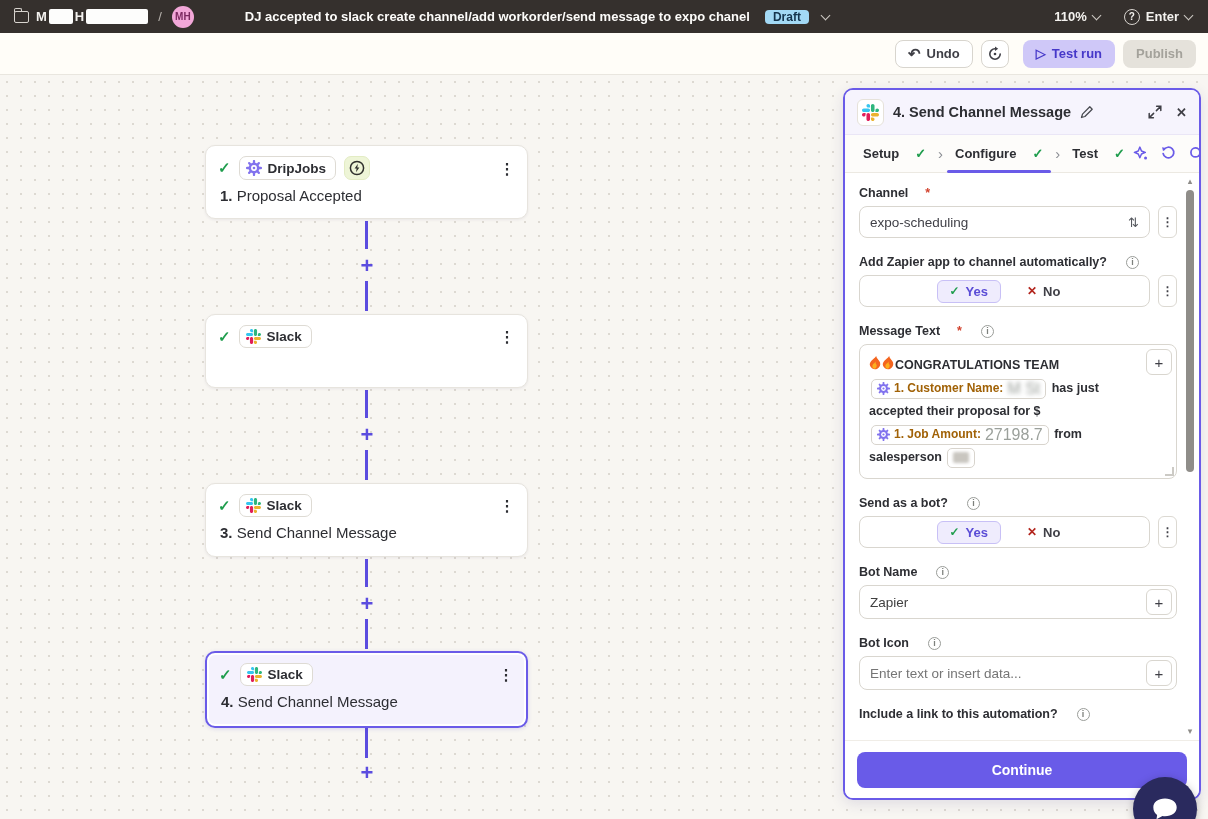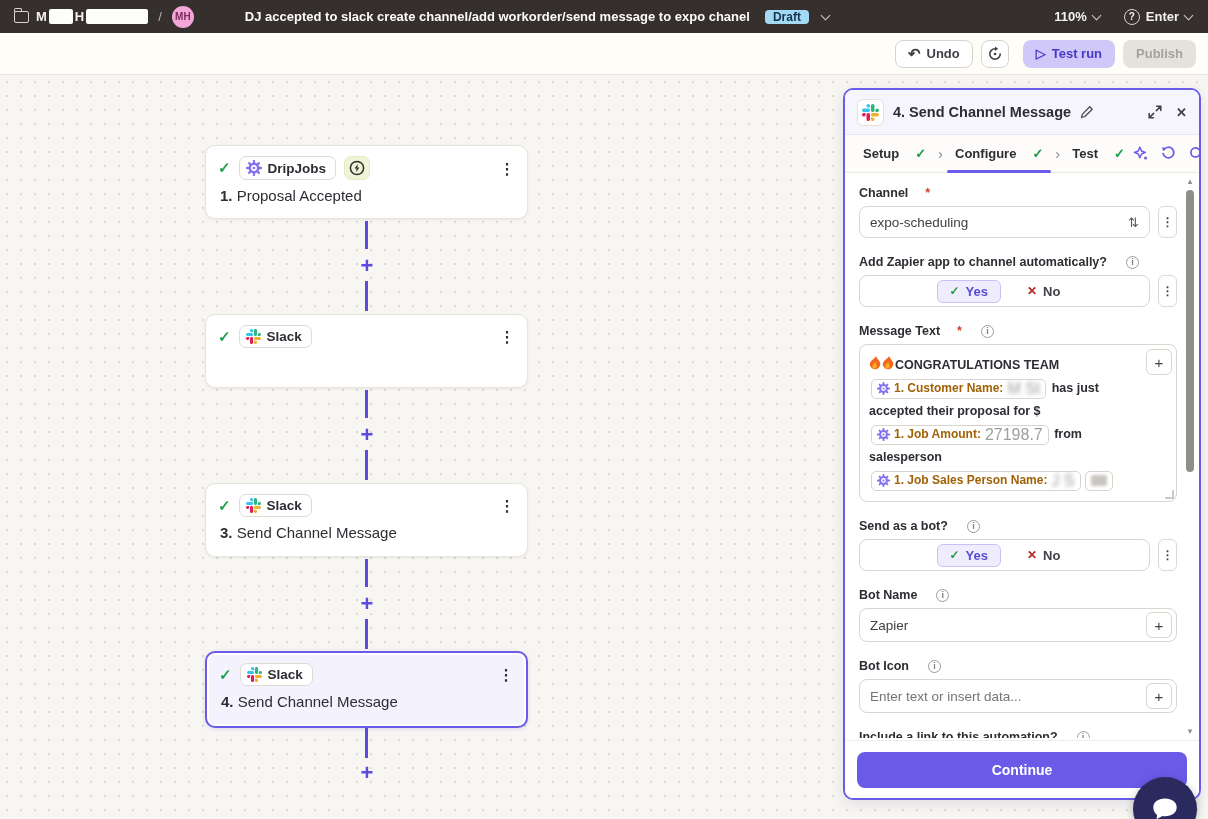--- a/index.html
+++ b/index.html
@@ -455,26 +455,20 @@
             </svg>
             <b>1. Customer Name:</b>
             <span class="val redacted">M  St</span>
           </span><span class="seg-text"> has just accepted their proposal for $</span><span class="pill-token">
             <svg width="13" height="13">
               <use href="#sym-dripjobs"></use>
             </svg>
             <b>1. Job Amount:</b>
             <span class="val">27198.7</span>
           </span><span class="seg-text"> from salesperson </span><span class="pill-token">
-            <svg width="13" height="13">
-              <use href="#sym-dripjobs"></use>
-            </svg>
-            <b>1. Job Sales Person Name:</b>
-            <span class="val redacted">J  S</span>
-          </span><span class="pill-token">
             <span class="redact-chip"></span>
           </span><span class="add-btn msg-add">+</span>
         <span class="resize-h"></span>
       </div>
     </div>
 
     <div class="field">
       <div class="f-label">
         <span>Send as a bot?</span>
         <span class="info-ic">i</span>

